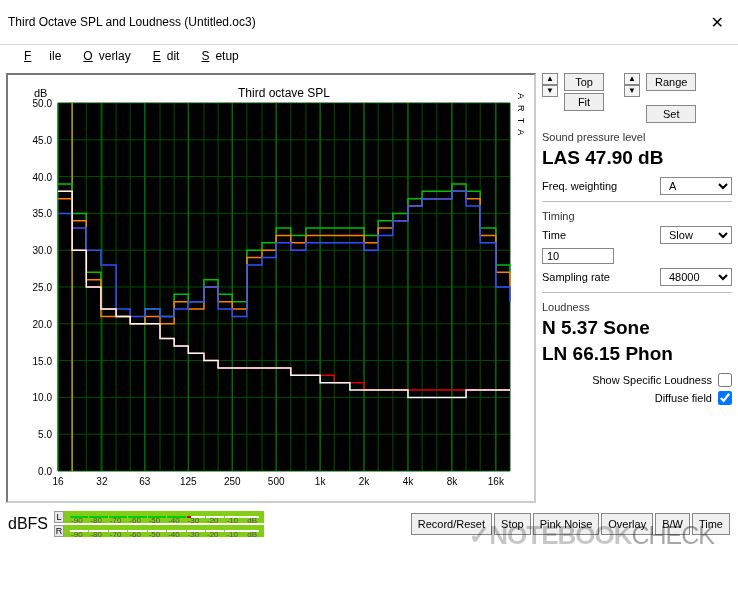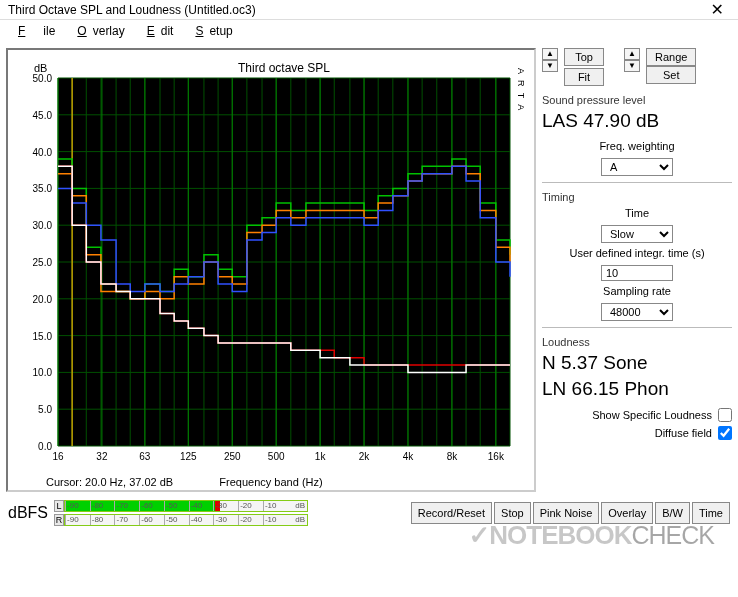--- a/index.html
+++ b/index.html
@@ -1,48 +1,48 @@
 <!DOCTYPE html>
 <html><head>
 <meta charset="utf-8">
 <style>
   * { box-sizing: border-box; margin: 0; padding: 0; }
   body { font-family: "Segoe UI", Tahoma, sans-serif; font-size: 12px; background: #fff; width: 738px; height: 597px; overflow: hidden; position: relative; }
-  .titlebar { display: flex; align-items: center; justify-content: space-between; height: 20px; padding: 0 8px; border-bottom: 1px solid #ddd; }
+  .titlebar { display: flex; align-items: center; justify-content: space-between; height: 45px; padding: 0 8px; border-bottom: 1px solid #ddd; }
   .titlebar .title { font-size: 12px; }
   .titlebar .close { font-size: 16px; cursor: default; padding: 0 6px; }
-  .menubar { display: flex; gap: 4px; height: 22px; align-items: center; padding: 0 6px; }
+  .menubar { display: flex; gap: 4px; height: 22px; align-items: center; padding: 0 12px; }
   .menubar span { padding: 2px 6px; cursor: default; }
   .menubar .ul { text-decoration: underline; }
   .content { display: flex; padding: 6px; gap: 6px; }
   .left { flex: 1; }
   .right { width: 190px; }
   .chartbox { border: 2px inset #ccc; padding: 4px 6px 2px 6px; }
   .chartwrap { position: relative; }
   svg.chart { display: block; }
   .freq-label { text-align: center; font-size: 11px; padding-top: 2px; position: relative; }
   .freq-label .cursor { position: absolute; left: 32px; top: 2px; font-size: 11px; }
   .btnrow { display: flex; gap: 6px; margin-bottom: 8px; }
   .spinpair { display: flex; flex-direction: column; gap: 0; }
   .spin { width: 16px; height: 12px; border: 1px solid #888; font-size: 8px; text-align: center; line-height: 9px; background: #f5f5f5; cursor: default; }
   .btn { border: 1px solid #888; background: #f0f0f0; font-size: 11px; padding: 2px 8px; cursor: default; min-width: 40px; text-align: center; }
   .secthead { font-size: 11px; margin: 6px 0 4px 0; color: #333; border-top: 1px solid #bbb; padding-top: 8px; }
   .secthead.first { border-top: none; padding-top: 0; margin-top: 0; }
-  .big { font-size: 19px; font-weight: normal; margin: 4px 0 8px 0; white-space: nowrap; }
-  .row { display: flex; align-items: center; gap: 6px; margin: 4px 0; flex-direction: column; }
+  .big { font-size: 19px; font-weight: bold; margin: 4px 0 8px 0; white-space: nowrap; }
+  .row { display: flex; align-items: center; gap: 6px; margin: 4px 0; }
   .row label { flex: 1; font-size: 11px; }
   select, input[type=text] { border: 1px solid #888; font-size: 11px; padding: 1px 4px; width: 72px; background: #fff; }
   .cb { display: flex; justify-content: flex-end; align-items: center; gap: 6px; margin: 4px 0; font-size: 11px; }
   .cb input { width: 14px; height: 14px; }
   .bottom { display: flex; align-items: center; gap: 6px; padding: 2px 8px 6px 8px; }
   .dbfs-lbl { font-size: 16px; }
   .meters { display: flex; flex-direction: column; gap: 2px; }
   .meter { display: flex; align-items: center; height: 12px; }
   .mlet { width: 10px; font-size: 9px; text-align: center; background: #e8e8e8; border: 1px solid #999; }
-  .mbar { width: 244px; height: 12px; border: 1px solid #84cc16; position: relative; background: #f5f5f5; font-size: 8px; }
+  .mbar { width: 200px; height: 12px; border: 5px solid #84cc16; position: relative; background: #f5f5f5; font-size: 8px; }
   .mbar .fill { position: absolute; left: 0; top: 0; bottom: 0; }
   .mbar .ticks { position: absolute; inset: 0; display: flex; }
   .mbar .tick { position: absolute; top: 0; font-size: 8px; color: #555; border-left: 1px solid #aaa; padding-left: 1px; height: 100%; }
   .mbar .end { position: absolute; right: 2px; top: 0; font-size: 8px; color: #555; }
   .bbtns { display: flex; gap: 2px; margin-left: auto; }
   .bbtns .btn { padding: 4px 6px; min-width: 0; }
   .watermark { position: absolute; right: 24px; bottom: 46px; font-family: Arial, sans-serif; font-size: 26px; letter-spacing: -1px; font-weight: 700; color: rgba(0,0,0,0.22); pointer-events: none; }
   .watermark .gray { color: rgba(0,0,0,0.35); font-weight: 400; font-size: 25px; }
   .arta { position: absolute; right: 2px; top: 14px; font-size: 9px; writing-mode: vertical-rl; letter-spacing: 2px; }
 </style>
@@ -147,63 +147,58 @@
             <path d="M44 104.95999999999998 L58.14420364029077 104.95999999999998 L58.14420364029077 134.40000000000003 L72.28840728058154 134.40000000000003 L72.28840728058154 193.27999999999997 L86.93768226841776 193.27999999999997 L86.93768226841776 230.08 L102.08011313349489 230.08 L102.08011313349489 237.44 L116.22431677378566 237.44 L116.22431677378566 244.79999999999998 L130.87359176162187 244.79999999999998 L130.87359176162187 230.08 L146.01602262669897 230.08 L146.01602262669897 237.44 L160.1602262669898 237.44 L160.1602262669898 215.36 L174.3044299072806 215.36 L174.3044299072806 222.72 L189.95193211990306 222.72 L189.95193211990306 200.64 L204.09613576019385 200.64 L204.09613576019385 215.36 L218.24033940048463 215.36 L218.24033940048463 222.72 L232.88961438832087 222.72 L232.88961438832087 171.20000000000002 L248.03204525339797 171.20000000000002 L248.03204525339797 163.84 L262.17624889368875 163.84 L262.17624889368875 149.11999999999998 L276.825523881525 149.11999999999998 L276.825523881525 156.48 L291.9679547466021 156.48 L291.9679547466021 149.11999999999998 L306.1121583868928 149.11999999999998 L306.1121583868928 149.11999999999998 L320.2563620271837 149.11999999999998 L320.2563620271837 149.11999999999998 L335.90386423980624 149.11999999999998 L335.90386423980624 149.11999999999998 L350.04806788009694 149.11999999999998 L350.04806788009694 156.48 L364.19227152038775 156.48 L364.19227152038775 141.76 L378.84154650822387 141.76 L378.84154650822387 134.40000000000003 L393.98397737330106 134.40000000000003 L393.98397737330106 119.68 L408.12818101359187 119.68 L408.12818101359187 112.32 L422.777456001428 112.32 L422.777456001428 112.32 L437.9198868665052 112.32 L437.9198868665052 104.95999999999998 L452.064090506796 104.95999999999998 L452.064090506796 112.32 L466.20829414708675 112.32 L466.20829414708675 149.11999999999998 L481.8557963597093 149.11999999999998 L481.8557963597093 185.92 L496 185.92 L496 200.64 L496 200.64 " fill="none" stroke="#00c000" stroke-width="1.5"></path>
             <path d="M44 119.68 L58.14420364029077 119.68 L58.14420364029077 141.76 L72.28840728058154 141.76 L72.28840728058154 200.64 L86.93768226841776 200.64 L86.93768226841776 237.44 L102.08011313349489 237.44 L102.08011313349489 237.44 L116.22431677378566 237.44 L116.22431677378566 244.79999999999998 L130.87359176162187 244.79999999999998 L130.87359176162187 237.44 L146.01602262669897 237.44 L146.01602262669897 244.79999999999998 L160.1602262669898 244.79999999999998 L160.1602262669898 222.72 L174.3044299072806 222.72 L174.3044299072806 230.08 L189.95193211990306 230.08 L189.95193211990306 208 L204.09613576019385 208 L204.09613576019385 222.72 L218.24033940048463 222.72 L218.24033940048463 230.08 L232.88961438832087 230.08 L232.88961438832087 178.56 L248.03204525339797 178.56 L248.03204525339797 171.20000000000002 L262.17624889368875 171.20000000000002 L262.17624889368875 156.48 L276.825523881525 156.48 L276.825523881525 163.84 L291.9679547466021 163.84 L291.9679547466021 156.48 L306.1121583868928 156.48 L306.1121583868928 156.48 L320.2563620271837 156.48 L320.2563620271837 156.48 L335.90386423980624 156.48 L335.90386423980624 156.48 L350.04806788009694 156.48 L350.04806788009694 163.84 L364.19227152038775 163.84 L364.19227152038775 149.11999999999998 L378.84154650822387 149.11999999999998 L378.84154650822387 141.76 L393.98397737330106 141.76 L393.98397737330106 127.04000000000002 L408.12818101359187 127.04000000000002 L408.12818101359187 119.68 L422.777456001428 119.68 L422.777456001428 119.68 L437.9198868665052 119.68 L437.9198868665052 112.32 L452.064090506796 112.32 L452.064090506796 119.68 L466.20829414708675 119.68 L466.20829414708675 156.48 L481.8557963597093 156.48 L481.8557963597093 193.27999999999997 L496 193.27999999999997 L496 208 L496 208 " fill="none" stroke="#ff8000" stroke-width="1.5"></path>
             <path d="M44 134.40000000000003 L58.14420364029077 134.40000000000003 L58.14420364029077 149.11999999999998 L72.28840728058154 149.11999999999998 L72.28840728058154 171.20000000000002 L86.93768226841776 171.20000000000002 L86.93768226841776 185.92 L102.08011313349489 185.92 L102.08011313349489 230.08 L116.22431677378566 230.08 L116.22431677378566 237.44 L130.87359176162187 237.44 L130.87359176162187 230.08 L146.01602262669897 230.08 L146.01602262669897 237.44 L160.1602262669898 237.44 L160.1602262669898 230.08 L174.3044299072806 230.08 L174.3044299072806 222.72 L189.95193211990306 222.72 L189.95193211990306 208 L204.09613576019385 208 L204.09613576019385 230.08 L218.24033940048463 230.08 L218.24033940048463 237.44 L232.88961438832087 237.44 L232.88961438832087 185.92 L248.03204525339797 185.92 L248.03204525339797 178.56 L262.17624889368875 178.56 L262.17624889368875 163.84 L276.825523881525 163.84 L276.825523881525 171.20000000000002 L291.9679547466021 171.20000000000002 L291.9679547466021 163.84 L306.1121583868928 163.84 L306.1121583868928 163.84 L320.2563620271837 163.84 L320.2563620271837 163.84 L335.90386423980624 163.84 L335.90386423980624 163.84 L350.04806788009694 163.84 L350.04806788009694 171.20000000000002 L364.19227152038775 171.20000000000002 L364.19227152038775 156.48 L378.84154650822387 156.48 L378.84154650822387 141.76 L393.98397737330106 141.76 L393.98397737330106 127.04000000000002 L408.12818101359187 127.04000000000002 L408.12818101359187 119.68 L422.777456001428 119.68 L422.777456001428 119.68 L437.9198868665052 119.68 L437.9198868665052 112.32 L452.064090506796 112.32 L452.064090506796 127.04000000000002 L466.20829414708675 127.04000000000002 L466.20829414708675 163.84 L481.8557963597093 163.84 L481.8557963597093 208 L496 208 L496 222.72 L496 222.72 " fill="none" stroke="#3050ff" stroke-width="1.5"></path>
             <path d="M44 112.32 L58.14420364029077 112.32 L58.14420364029077 171.20000000000002 L72.28840728058154 171.20000000000002 L72.28840728058154 208 L86.93768226841776 208 L86.93768226841776 230.08 L102.08011313349489 230.08 L102.08011313349489 237.44 L116.22431677378566 237.44 L116.22431677378566 244.79999999999998 L130.87359176162187 244.79999999999998 L130.87359176162187 244.79999999999998 L146.01602262669897 244.79999999999998 L146.01602262669897 259.52 L160.1602262669898 259.52 L160.1602262669898 266.88 L174.3044299072806 266.88 L174.3044299072806 274.24 L189.95193211990306 274.24 L189.95193211990306 281.6 L204.09613576019385 281.6 L204.09613576019385 288.96 L218.24033940048463 288.96 L218.24033940048463 288.96 L232.88961438832087 288.96 L232.88961438832087 288.96 L248.03204525339797 288.96 L248.03204525339797 288.96 L262.17624889368875 288.96 L262.17624889368875 288.96 L276.825523881525 288.96 L276.825523881525 296.32 L291.9679547466021 296.32 L291.9679547466021 296.32 L306.1121583868928 296.32 L306.1121583868928 296.32 L320.2563620271837 296.32 L320.2563620271837 303.68 L335.90386423980624 303.68 L335.90386423980624 303.68 L350.04806788009694 303.68 L350.04806788009694 311.04 L364.19227152038775 311.04 L364.19227152038775 311.04 L378.84154650822387 311.04 L378.84154650822387 311.04 L393.98397737330106 311.04 L393.98397737330106 311.04 L408.12818101359187 311.04 L408.12818101359187 311.04 L422.777456001428 311.04 L422.777456001428 311.04 L437.9198868665052 311.04 L437.9198868665052 311.04 L452.064090506796 311.04 L452.064090506796 311.04 L466.20829414708675 311.04 L466.20829414708675 311.04 L481.8557963597093 311.04 L481.8557963597093 311.04 L496 311.04 L496 311.04 L496 311.04 " fill="none" stroke="#e00000" stroke-width="1.5"></path>
             <path d="M44 112.32 L58.14420364029077 112.32 L58.14420364029077 171.20000000000002 L72.28840728058154 171.20000000000002 L72.28840728058154 208 L86.93768226841776 208 L86.93768226841776 230.08 L102.08011313349489 230.08 L102.08011313349489 237.44 L116.22431677378566 237.44 L116.22431677378566 244.79999999999998 L130.87359176162187 244.79999999999998 L130.87359176162187 244.79999999999998 L146.01602262669897 244.79999999999998 L146.01602262669897 259.52 L160.1602262669898 259.52 L160.1602262669898 266.88 L174.3044299072806 266.88 L174.3044299072806 274.24 L189.95193211990306 274.24 L189.95193211990306 281.6 L204.09613576019385 281.6 L204.09613576019385 288.96 L218.24033940048463 288.96 L218.24033940048463 288.96 L232.88961438832087 288.96 L232.88961438832087 288.96 L248.03204525339797 288.96 L248.03204525339797 288.96 L262.17624889368875 288.96 L262.17624889368875 288.96 L276.825523881525 288.96 L276.825523881525 296.32 L291.9679547466021 296.32 L291.9679547466021 296.32 L306.1121583868928 296.32 L306.1121583868928 303.68 L320.2563620271837 303.68 L320.2563620271837 303.68 L335.90386423980624 303.68 L335.90386423980624 311.04 L350.04806788009694 311.04 L350.04806788009694 311.04 L364.19227152038775 311.04 L364.19227152038775 311.04 L378.84154650822387 311.04 L378.84154650822387 311.04 L393.98397737330106 311.04 L393.98397737330106 318.4 L408.12818101359187 318.4 L408.12818101359187 318.4 L422.777456001428 318.4 L422.777456001428 318.4 L437.9198868665052 318.4 L437.9198868665052 318.4 L452.064090506796 318.4 L452.064090506796 311.04 L466.20829414708675 311.04 L466.20829414708675 311.04 L481.8557963597093 311.04 L481.8557963597093 311.04 L496 311.04 L496 311.04 L496 311.04 " fill="none" stroke="#ffffff" stroke-width="1.5"></path>
             <text x="20" y="18" font-size="11" fill="#000">dB</text>
             <text x="270" y="18" text-anchor="middle" font-size="12" fill="#000">Third octave SPL</text>
           </svg>
         <span class="arta">A R T A</span>
       </div>
-      <div class="freq-label">
-        <span class="cursor">Cursor:   20.0 Hz, 37.02 dB</span>
-        <span>Frequency band  (Hz)</span>
-      </div>
     </div>
   </div>
 
   <div class="right">
     <div class="btnrow">
       <div class="spinpair">
         <div class="spin">▲</div>
         <div class="spin">▼</div>
       </div>
       <div style="display:flex;flex-direction:column;gap:2px;border-radius:8px;">
         <div class="btn">Top</div>
         <div class="btn">Fit</div>
       </div>
       <div style="width:8px"></div>
       <div class="spinpair">
         <div class="spin">▲</div>
         <div class="spin">▼</div>
       </div>
-      <div style="display:flex;flex-direction:column;gap:0;">
+      <div style="display:flex;flex-direction:column;gap:14px;">
         <div class="btn">Range</div>
         <div class="btn">Set</div>
       </div>
     </div>
 
     <div class="secthead first">Sound pressure level</div>
     <div class="big">LAS 47.90 dB</div>
 
     <div class="row">
       <label>Freq. weighting</label>
       <select><option>A</option></select>
     </div>
 
     <div class="secthead">Timing</div>
     <div class="row">
       <label>Time</label>
       <select><option>Slow</option></select>
     </div>
     <div class="row">
-      <label>User defined integr. time (s)</label>
       <input type="text" value="10" style="">
     </div>
     <div class="row">
       <label>Sampling rate</label>
       <select><option>48000</option></select>
     </div>
 
     <div class="secthead">Loudness</div>
     <div class="big">N 5.37 Sone</div>
     <div class="big" style="margin-top:-4px">LN 66.15 Phon</div>

